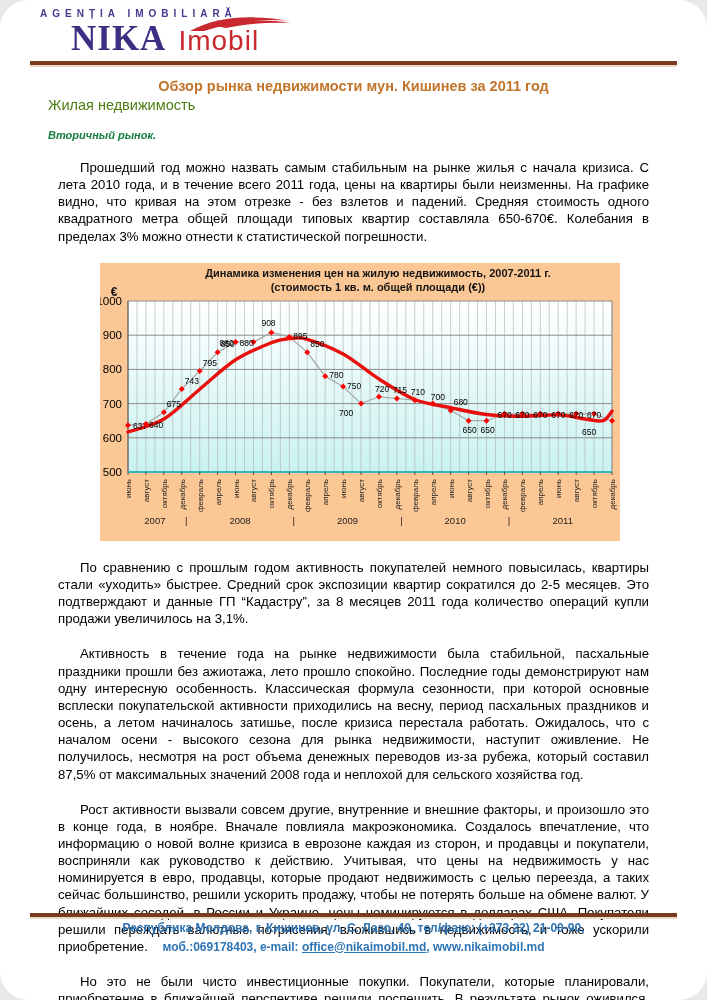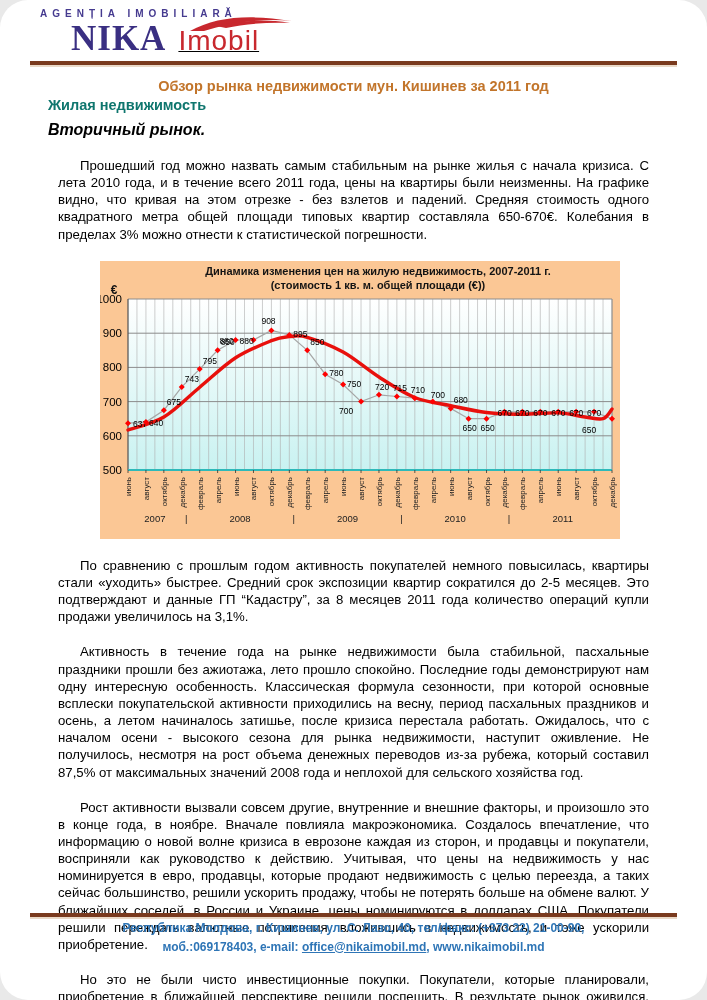--- a/index.html
+++ b/index.html
@@ -3,30 +3,30 @@
 <meta charset="utf-8">
 <style>
   html,body{margin:0;padding:0;background:#e9e9e9;}
   .page{position:relative;width:707px;height:1000px;background:#ffffff;margin:0 auto;
         font-family:"Liberation Sans",sans-serif;color:#000;overflow:hidden;border-radius:28px;}
   
   .hdr{padding:8px 30px 0 40px;}
   .tagline-top{font-size:10px;font-weight:bold;letter-spacing:5px;color:#453a8f;}
   .brandrow{display:flex;align-items:baseline;gap:12px;margin-top:2px;line-height:1;}
   .brand-main{font-family:"Liberation Serif",serif;font-weight:bold;font-size:35px;color:#3a2f82;letter-spacing:1px;margin-left:31px;}
-  .brand-sub-wrap{position:relative;display:inline-block;text-decoration:underline;}
+  .brand-sub-wrap{position:relative;display:inline-block;}
   .brand-sub{font-size:28px;color:#c8282e;letter-spacing:1px;}
   .swoosh{position:absolute;top:-13px;left:8px;}
   .tagline-bottom{font-size:11.5px;font-weight:bold;letter-spacing:1.2px;color:#3a2f82;margin-top:4px;}
   .rule{height:4px;background:#7a3a1e;border-bottom:2px solid #ead9c8;margin:5px 30px 0 30px;}
   
   .content{margin:0 40px;}
   .doc-title{font-size:14.5px;font-weight:bold;color:#c2752b;text-align:center;margin:11px 0 3px 0;}
-  .sec-head{font-size:14.5px;font-weight:bold;color:#0f766e;margin:0 0 1px 8px;}
-  .subsec-head{font-size:16px;font-weight:bold;font-style:italic;color:#000000;margin:8px 0 2px 8px;}
+  .sec-head{font-size:14.5px;font-weight:normal;color:#4d7c0f;margin:0 0 1px 8px;}
+  .subsec-head{font-size:11px;font-weight:bold;font-style:italic;color:#15803d;margin:16px 0 2px 8px;}
   p.body{font-size:13.2px;line-height:1.30;text-align:justify;text-indent:22px;margin:18px;}
   
   .chart-box{width:520px;height:278px;background:#fbc795;margin:5px 0 7px 60px;}
   .chart-box svg{display:block;}
   
   .ftr{position:absolute;left:0;right:0;top:913px;}
   .ftr .rule{margin-top:0;}
   .ftr-text{margin-top:0;text-align:center;font-size:12px;font-weight:bold;color:#2e75b6;line-height:1.55;}
   .ftr-text a{color:#2e75b6;text-decoration:underline;}
 </style>

